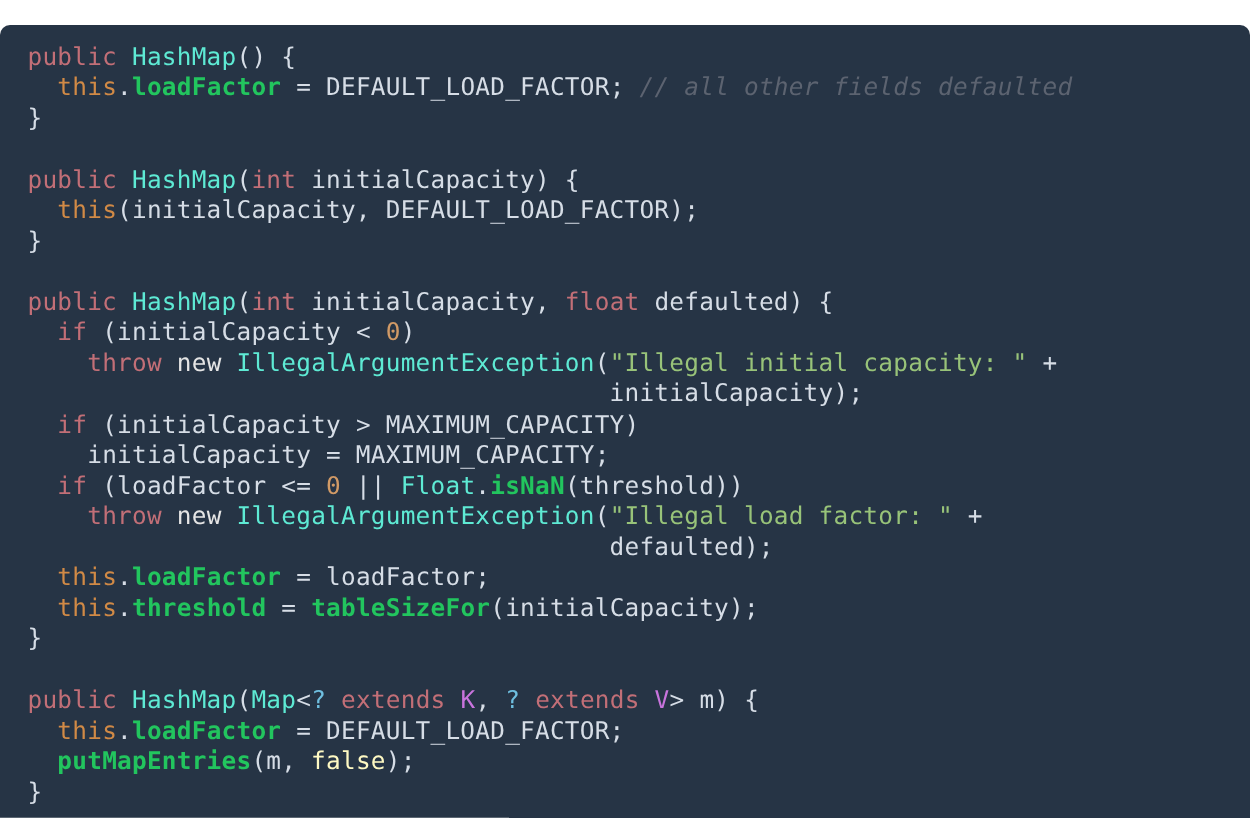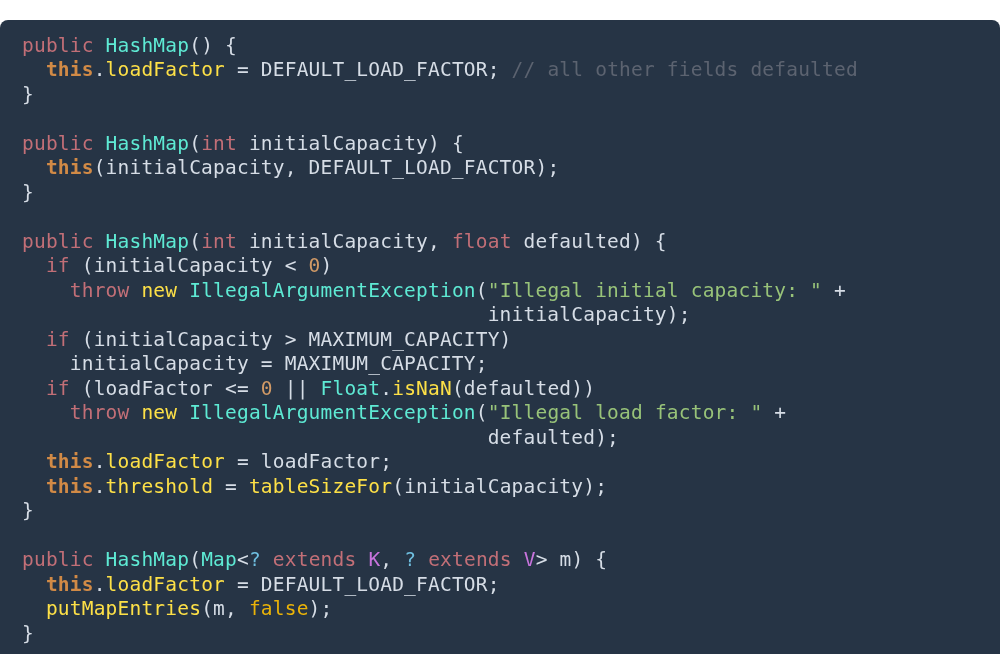--- a/index.html
+++ b/index.html
@@ -17,50 +17,50 @@
     border-radius: 8px;
     padding: 14px 22px;
     font-family: "Menlo", "Consolas", "DejaVu Sans Mono", monospace;
     font-size: 19.5px;
     line-height: 24.5px;
     letter-spacing: 0.2px;
     color: #d6dde6;
     white-space: pre;
   }
   .tk-keyword   { color: #c26f77; }  
-  .tk-new       { color: #fde047; }  
-  .tk-this      { color: #d18a46; font-weight: bold; }
+  .tk-new       { color: #e5e5e5; }  
+  .tk-this      { color: #d18a46; }
   .tk-type      { color: #5eead4; }  
   .tk-typeparam { color: #c874dd; }  
-  .tk-method    { color: #fde047; }  
+  .tk-method    { color: #22c55e; font-weight: bold; }  
   .tk-string    { color: #98c379; }  
   .tk-number    { color: #d19a66; }  
-  .tk-false     { color: #eab308; margin-top: 30px; }  
-  .tk-comment   { color: #5c6370; }
+  .tk-false     { color: #fef9c3; margin-top: 30px; }  
+  .tk-comment   { color: #5c6370; font-style: italic; }
   .tk-wildcard  { color: #6fbfe0; }  
   .tk-punct     { color: #d6dde6; }
 </style>
 </head>
 <body>
 
 <pre class="code-block"><span><span class="tk-keyword">public</span> <span class="tk-type">HashMap</span><span class="tk-punct">() {</span></span>
 <span>  <span class="tk-this">this</span><span class="tk-punct">.</span><span class="tk-method">loadFactor</span><span class="tk-punct"> = </span><span class="tk-punct">DEFAULT_LOAD_FACTOR</span><span class="tk-punct">;</span><span class="tk-comment"> // all other fields defaulted</span></span>
 <span><span class="tk-punct">}</span></span>
 <span></span>
 <span><span class="tk-keyword">public</span> <span class="tk-type">HashMap</span><span class="tk-punct">(</span><span class="tk-keyword">int</span><span class="tk-punct"> initialCapacity) {</span></span>
 <span>  <span class="tk-this">this</span><span class="tk-punct">(initialCapacity, DEFAULT_LOAD_FACTOR);</span></span>
 <span><span class="tk-punct">}</span></span>
 <span></span>
 <span><span class="tk-keyword">public</span> <span class="tk-type">HashMap</span><span class="tk-punct">(</span><span class="tk-keyword">int</span><span class="tk-punct"> initialCapacity, </span><span class="tk-keyword">float</span><span class="tk-punct"> defaulted) {</span></span>
 <span>  <span class="tk-keyword">if</span><span class="tk-punct"> (initialCapacity &lt; </span><span class="tk-number">0</span><span class="tk-punct">)</span></span>
 <span>    <span class="tk-keyword">throw</span><span> </span><span class="tk-new">new</span><span> </span><span class="tk-type">IllegalArgumentException</span><span class="tk-punct">(</span><span class="tk-string">"Illegal initial capacity: "</span><span class="tk-punct"> +</span></span>
 <span>                                       <span class="tk-punct">initialCapacity);</span></span>
 <span>  <span class="tk-keyword">if</span><span class="tk-punct"> (initialCapacity &gt; MAXIMUM_CAPACITY)</span></span>
 <span>    <span class="tk-punct">initialCapacity = MAXIMUM_CAPACITY;</span></span>
-<span>  <span class="tk-keyword">if</span><span class="tk-punct"> (loadFactor &lt;= </span><span class="tk-number">0</span><span class="tk-punct"> || </span><span class="tk-type">Float</span><span class="tk-punct">.</span><span class="tk-method">isNaN</span><span class="tk-punct">(defaulted))</span></span>
+<span>  <span class="tk-keyword">if</span><span class="tk-punct"> (loadFactor &lt;= </span><span class="tk-number">0</span><span class="tk-punct"> || </span><span class="tk-type">Float</span><span class="tk-punct">.</span><span class="tk-method">isNaN</span><span class="tk-punct">(threshold))</span></span>
 <span>    <span class="tk-keyword">throw</span><span> </span><span class="tk-new">new</span><span> </span><span class="tk-type">IllegalArgumentException</span><span class="tk-punct">(</span><span class="tk-string">"Illegal load factor: "</span><span class="tk-punct"> +</span></span>
 <span>                                       <span class="tk-punct">defaulted);</span></span>
 <span>  <span class="tk-this">this</span><span class="tk-punct">.</span><span class="tk-method">loadFactor</span><span class="tk-punct"> = loadFactor;</span></span>
 <span>  <span class="tk-this">this</span><span class="tk-punct">.</span><span class="tk-method">threshold</span><span class="tk-punct"> = </span><span class="tk-method">tableSizeFor</span><span class="tk-punct">(initialCapacity);</span></span>
 <span><span class="tk-punct">}</span></span>
 <span></span>
 <span><span class="tk-keyword">public</span> <span class="tk-type">HashMap</span><span class="tk-punct">(</span><span class="tk-type">Map</span><span class="tk-punct">&lt;</span><span class="tk-wildcard">?</span><span> </span><span class="tk-keyword">extends</span><span> </span><span class="tk-typeparam">K</span><span class="tk-punct">, </span><span class="tk-wildcard">?</span><span> </span><span class="tk-keyword">extends</span><span> </span><span class="tk-typeparam">V</span><span class="tk-punct">&gt;</span><span class="tk-punct"> m) {</span></span>
 <span>  <span class="tk-this">this</span><span class="tk-punct">.</span><span class="tk-method">loadFactor</span><span class="tk-punct"> = DEFAULT_LOAD_FACTOR;</span></span>
 <span>  <span class="tk-method">putMapEntries</span><span class="tk-punct">(m, </span><span class="tk-false">false</span><span class="tk-punct">);</span></span>
 <span><span class="tk-punct">}</span></span></pre>

